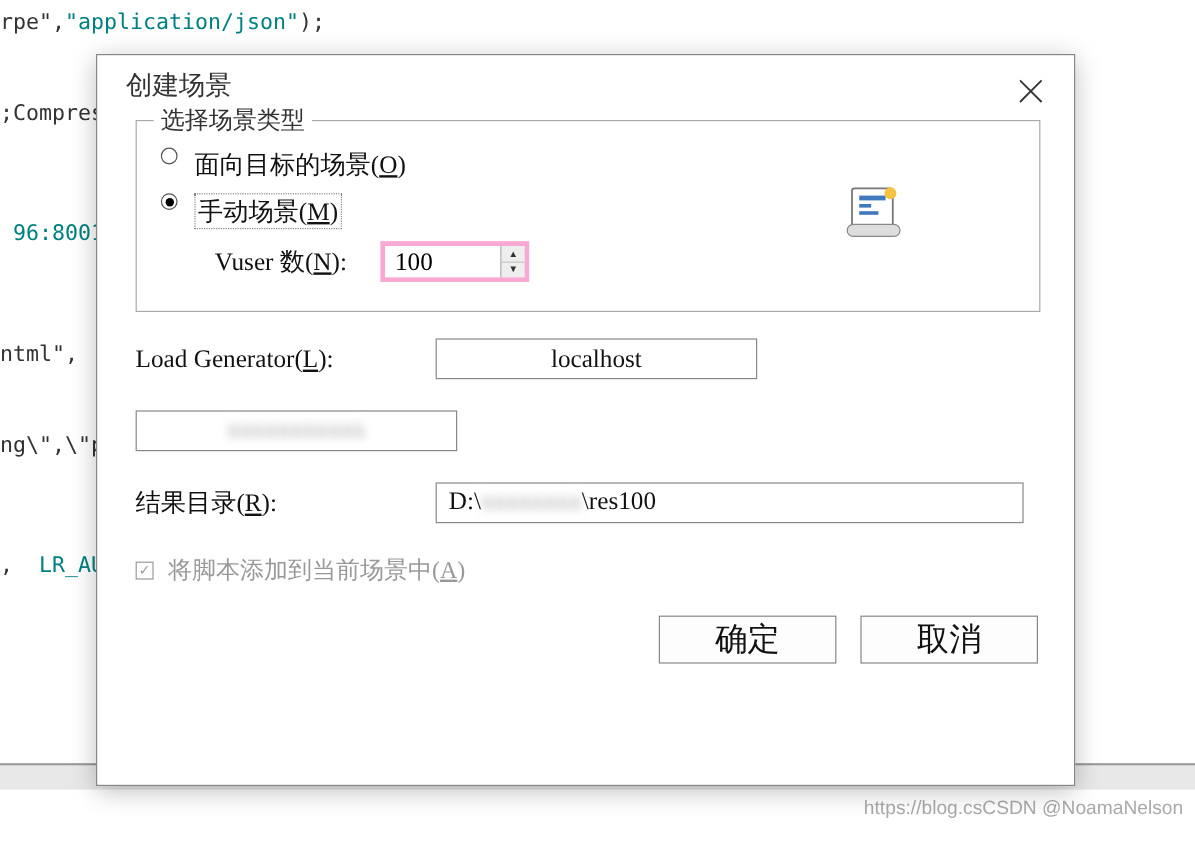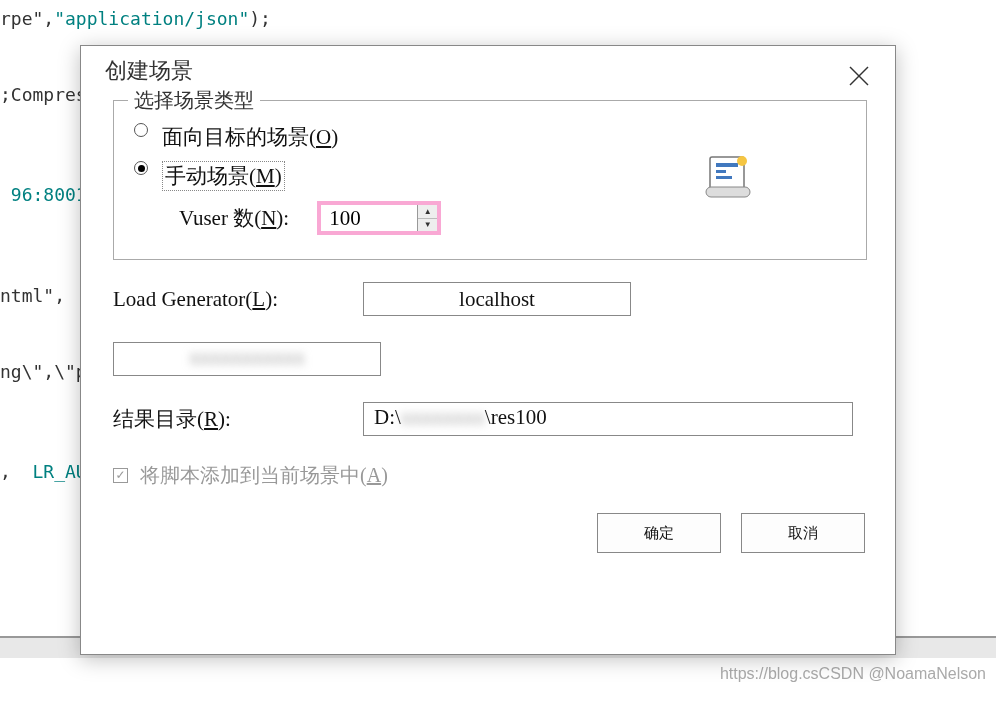--- a/index.html
+++ b/index.html
@@ -226,25 +226,25 @@
       background: #fff;
     }
     .btn-row {
       display: flex;
       justify-content: flex-end;
       gap: 20px;
       margin-top: 24px;
       padding-right: 2px;
     }
     .btn {
-      width: 124px;
+      width: 148px;
       height: 40px;
       border: 1px solid #888;
       background: #fdfdfd;
-      font-size: 15px;
+      font-size: 27px;
       font-family: SimSun, serif;
       color: #111;
       display: flex;
       align-items: center;
       justify-content: center;
       cursor: pointer;
     }
   </style>
 </head>
 <body>

